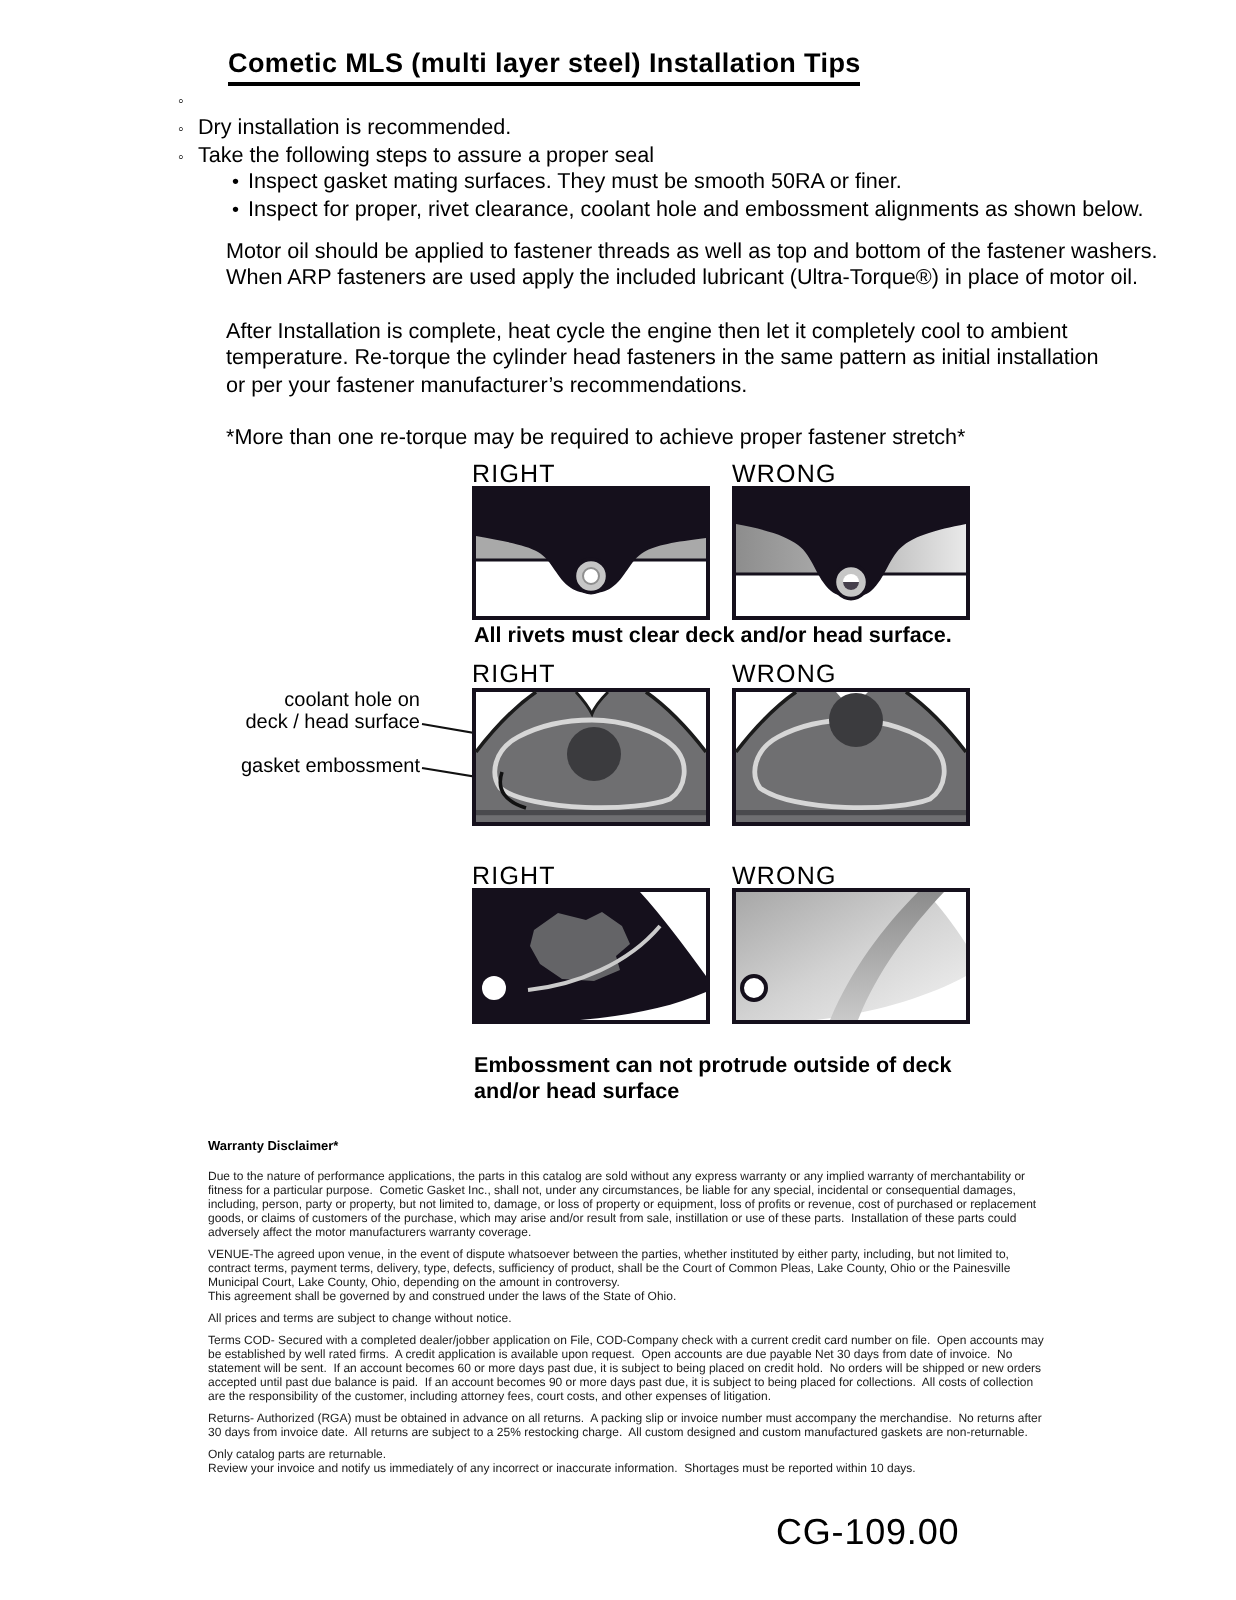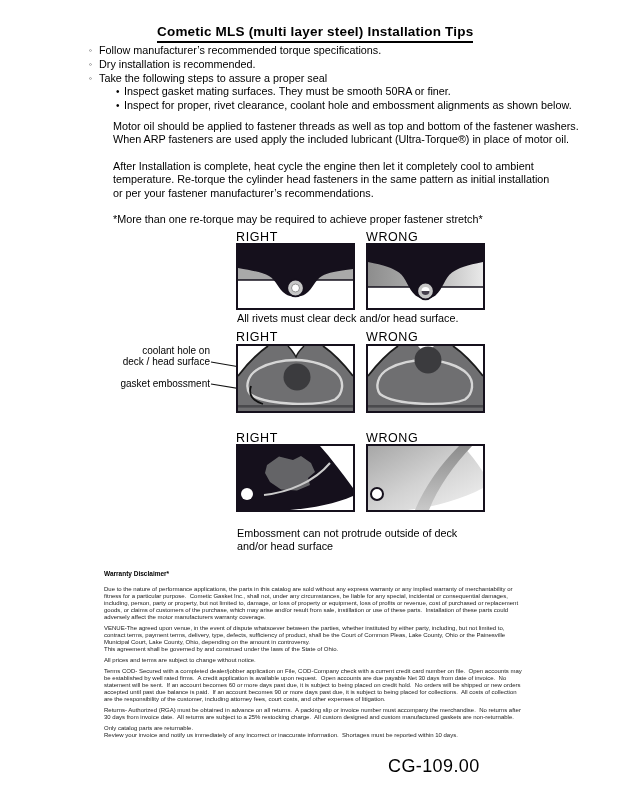--- a/index.html
+++ b/index.html
@@ -1,40 +1,40 @@
 <!DOCTYPE html>
 <html><head>
 <meta charset="utf-8">
 <style>
   html,body{margin:0;padding:0;background:#ffffff;}
   body{width:618px;height:800px;font-family:"Liberation Sans", sans-serif;color:#000;}
   .page{position:relative;width:618px;height:800px;background:#fff;overflow:hidden;}
 
   .title{position:absolute;left:114px;top:24px;font-size:13.5px;font-weight:bold;
-         border-bottom:2px solid #000;padding-bottom:2px;letter-spacing:0.2px;margin-left:43px;}
+         border-bottom:2px solid #000;padding-bottom:2px;letter-spacing:0.2px;}
 
   .bullets{position:absolute;left:89px;top:44px;width:500px;font-size:10.8px;line-height:13.8px;}
   .brow{display:flex;}
   .brow.sub{margin-left:27px;}
   .m1{width:10px;font-size:8px;flex:0 0 10px;}
   .m2{width:8px;font-size:10px;flex:0 0 8px;}
 
   .diesel{position:absolute;left:113px;top:120px;width:470px;}
   .dh{font-size:11.6px;font-weight:bold;margin:0 0 7px 0;}
   .diesel p{margin:0 0 13px 0;font-size:10.8px;line-height:13.4px;}
   .pre{white-space:pre;}
   .preline{white-space:pre-line;}
 
   .figlabel{position:absolute;width:119px;text-align:left;font-size:12.5px;letter-spacing:0.6px;}
   .figimg{position:absolute;width:119px;height:69px;display:block;}
   .colL{left:236px;} .colR{left:366px;}
   .r1l{top:230px;} .r1i{top:243px;height:67px;} .cap1{top:312px;}
   .r2l{top:330px;} .r2i{top:344px;height:69px;} .cap2{top:415px;}
   .r3l{top:431px;} .r3i{top:444px;height:68px;} .cap3{top:515px;margin-top:12px;}
-  .caption{position:absolute;font-size:10.8px;line-height:12.5px;}
+  .caption{position:absolute;font-size:10.8px;line-height:12.5px;font-weight:bold;}
   .cap1{left:237px;} .cap2{left:240px;} .cap3{left:237px;}
 
   .ann{position:absolute;width:114px;left:96px;text-align:right;font-size:10px;line-height:11px;}
   .ann1{top:345px;} .ann2{top:378px;}
   .annlines{position:absolute;left:210px;top:352px;width:84px;height:48px;}
 
   .disclaimer{position:absolute;left:104px;top:570px;width:480px;}
   .disc-h{font-size:6.5px;font-weight:bold;margin:0 0 9px 0;}
   .disclaimer p{margin:0 0 4px 0;font-size:6px;line-height:7.0px;color:#1a1a1a;}
 
@@ -43,21 +43,20 @@
 </head>
 <body>
 
 <div class="page">
 
   <div class="title">Cometic MLS (multi layer steel) Installation Tips</div>
 
   <div class="bullets">
     <div class="brow">
       <span class="m1">◦</span>
-      <span>Follow manufacturer’s recommended torque specifications.</span>
     </div>
     <div class="brow">
       <span class="m1">◦</span>
       <span>Dry installation is recommended.</span>
     </div>
     <div class="brow">
       <span class="m1">◦</span>
       <span>Take the following steps to assure a proper seal</span>
     </div>
     <div class="brow sub">

